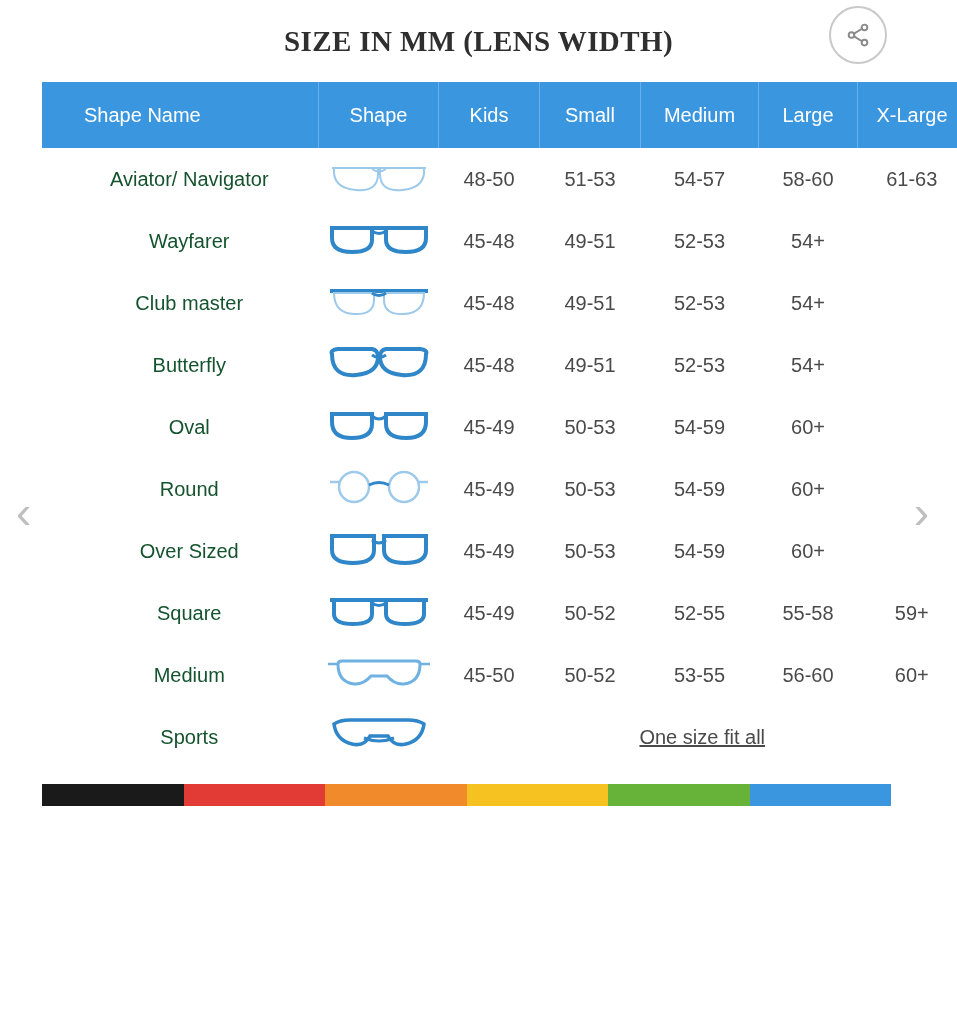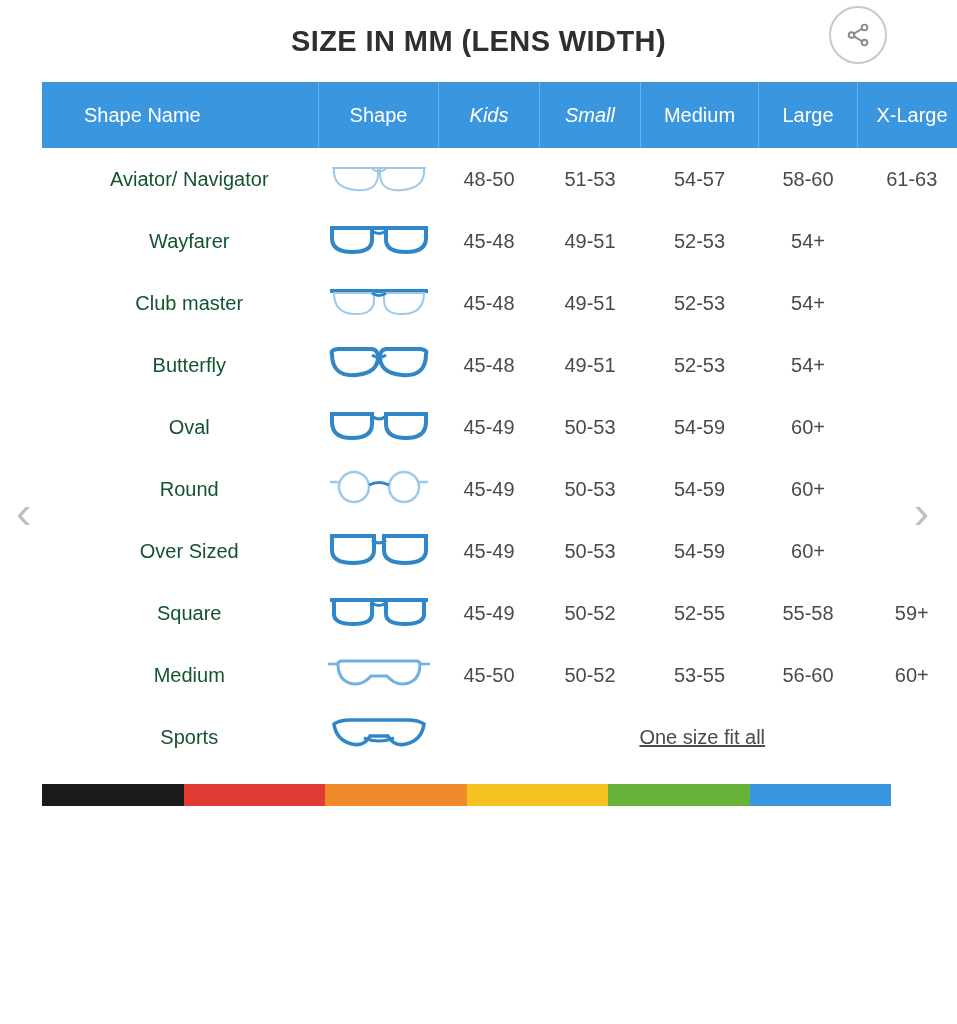--- a/index.html
+++ b/index.html
@@ -23,20 +23,21 @@
     background: #ffffff;
   }
 
   
   .title-bar {
     height: 82px;
     display: flex;
     align-items: center;
     justify-content: center;
     position: relative;
+    font-family: Liberation Serif, serif;
   }
   .title {
     font-size: 29px;
     font-weight: bold;
     letter-spacing: 0.4px;
     color: #2f2f2f;
     text-align: center;
   }
 
   
@@ -73,21 +74,21 @@
     font-size: 20px;
     height: 62px;
     vertical-align: middle;
     border-right: 1px solid #6bb0e8;
     padding: 2px;
   }
   table.size-table thead th:last-child { border-right: none; }
 
   .col-name   { width: 232px; text-align: left; padding-left: 42px !important; }
   .col-shape  { width: 115px; }
-  .col-size   { width: 96px; font-style: italic; }
+  .col-size   { width: 96px; }
   .col-med    { width: 113px; }
   .col-lg     { width: 94px; }
   .col-xl     { width: 104px; }
 
   table.size-table tbody td {
     font-size: 20px;
     height: 62px;
     color: #4a4a4a;
     text-align: center;
     vertical-align: middle;

